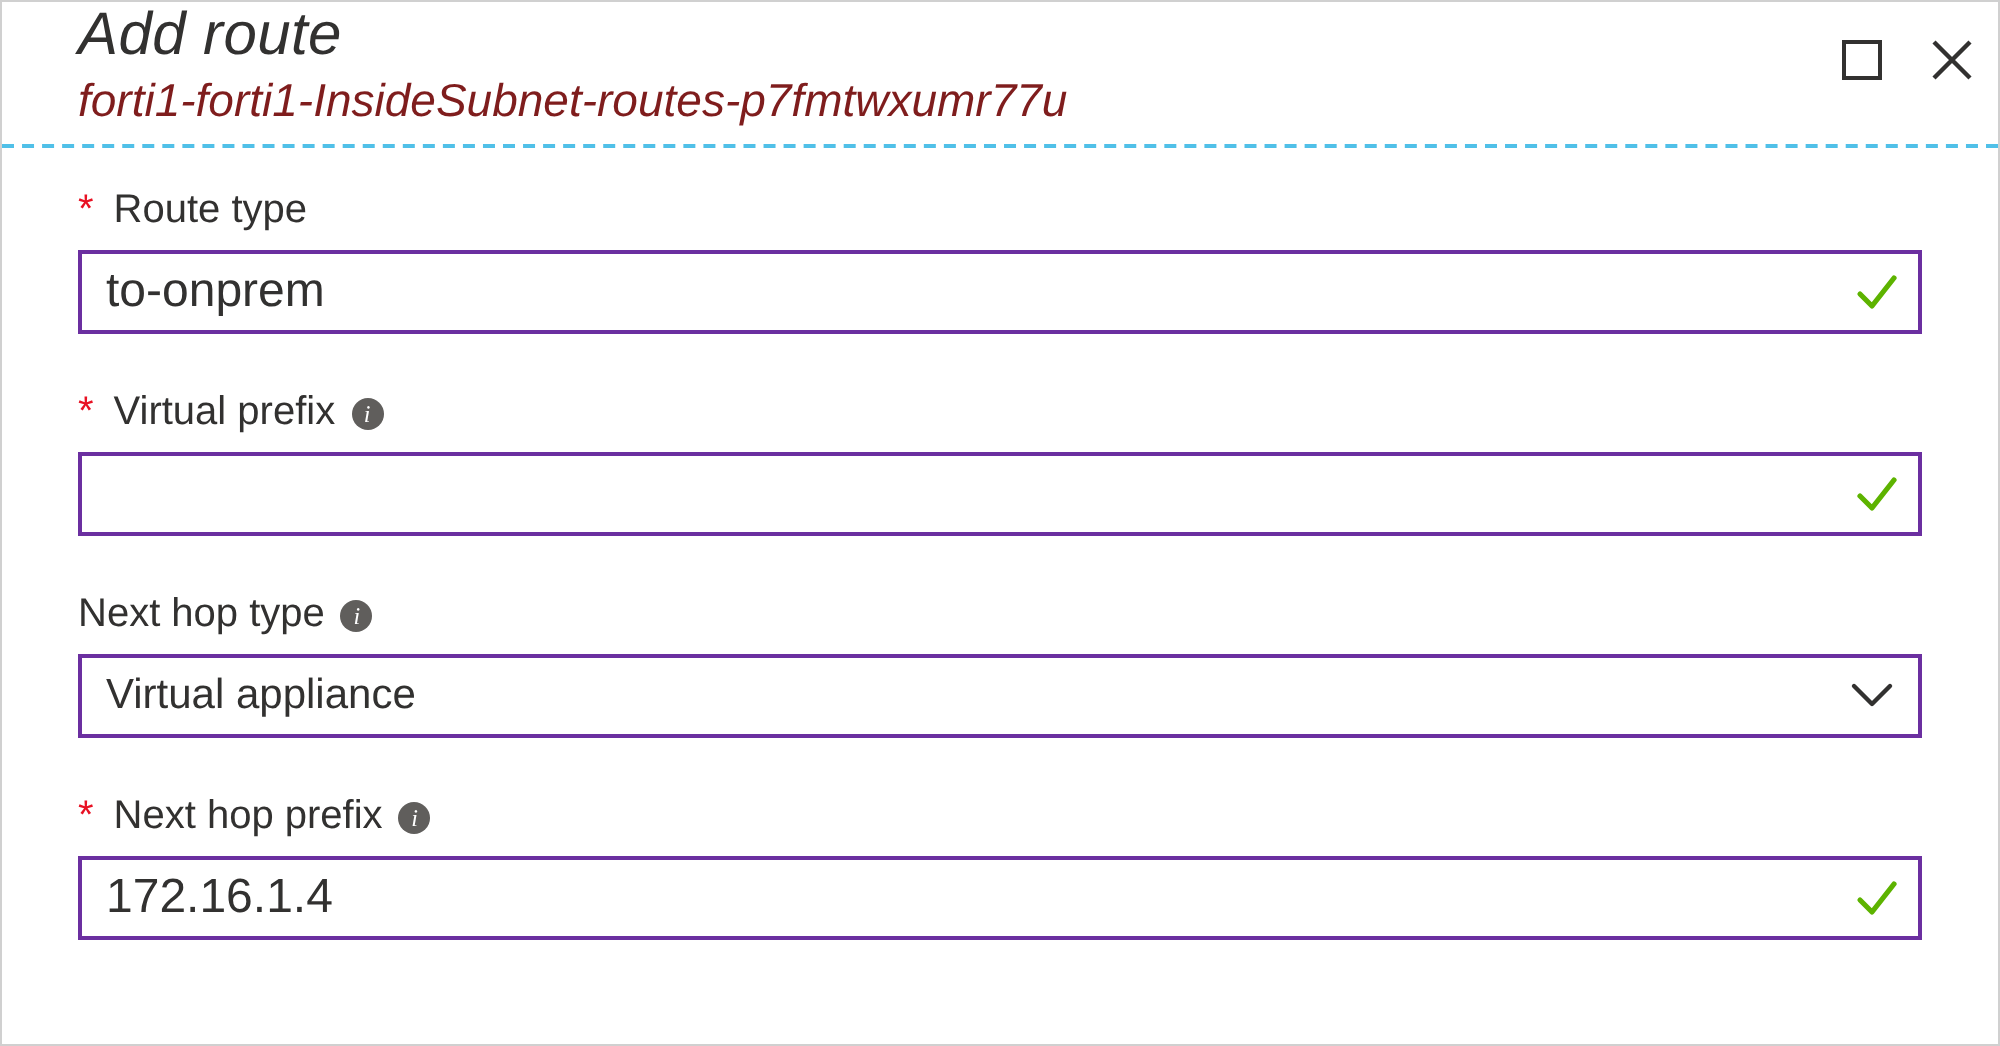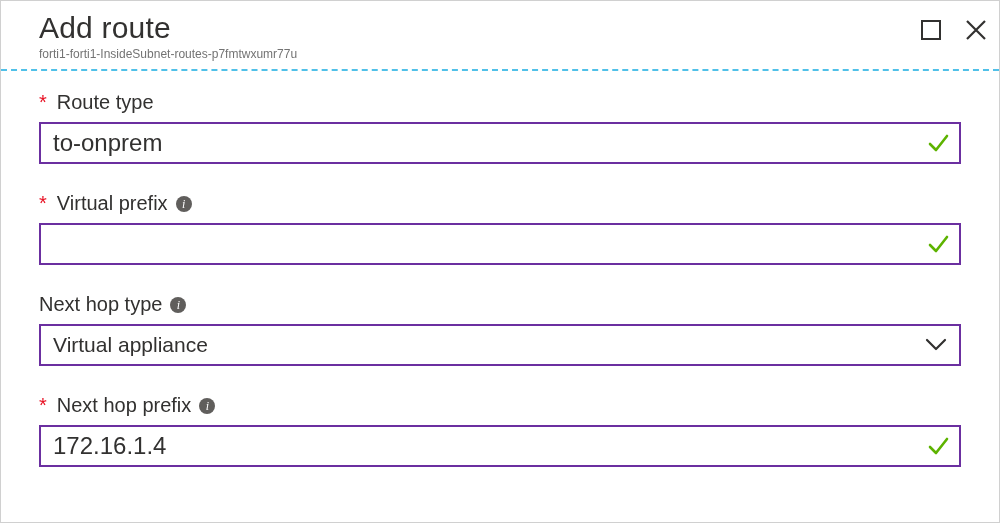--- a/index.html
+++ b/index.html
@@ -6,32 +6,33 @@
     body {
       font-family: "Segoe UI", -apple-system, sans-serif;
       background: #fff;
       width: 1000px;
       height: 523px;
       overflow: hidden;
       border: 1px solid #d0d0d0;
       position: relative;
     }
     .header {
-      padding: 10px 38px 0 38px;
+      padding: 0 38px 0 38px;
       position: relative;
+      font-style: italic;
     }
     .title {
       font-size: 30px;
       font-weight: 400;
       color: #323130;
       letter-spacing: 0.2px;
     }
     .subtitle {
-      font-size: 12px;
-      color: #737373;
+      font-size: 23px;
+      color: #7f1d1d;
       margin-top: 2px;
       margin-bottom: 8px;
     }
     .header-icons {
       position: absolute;
       right: 12px;
       top: 18px;
       display: flex;
       gap: 24px;
       align-items: center;

